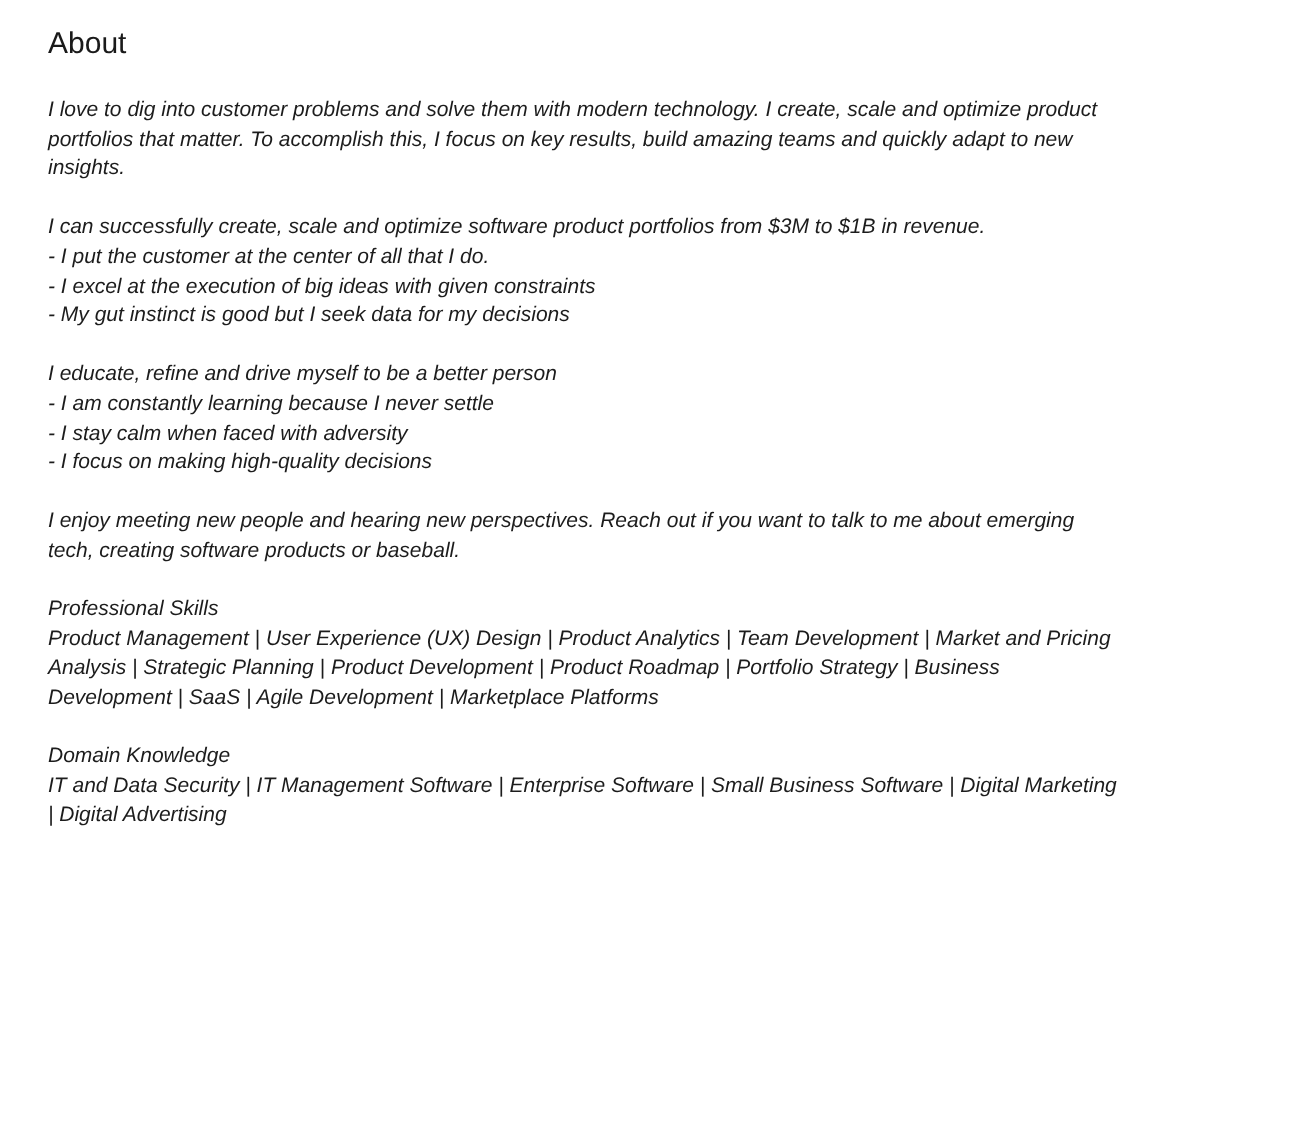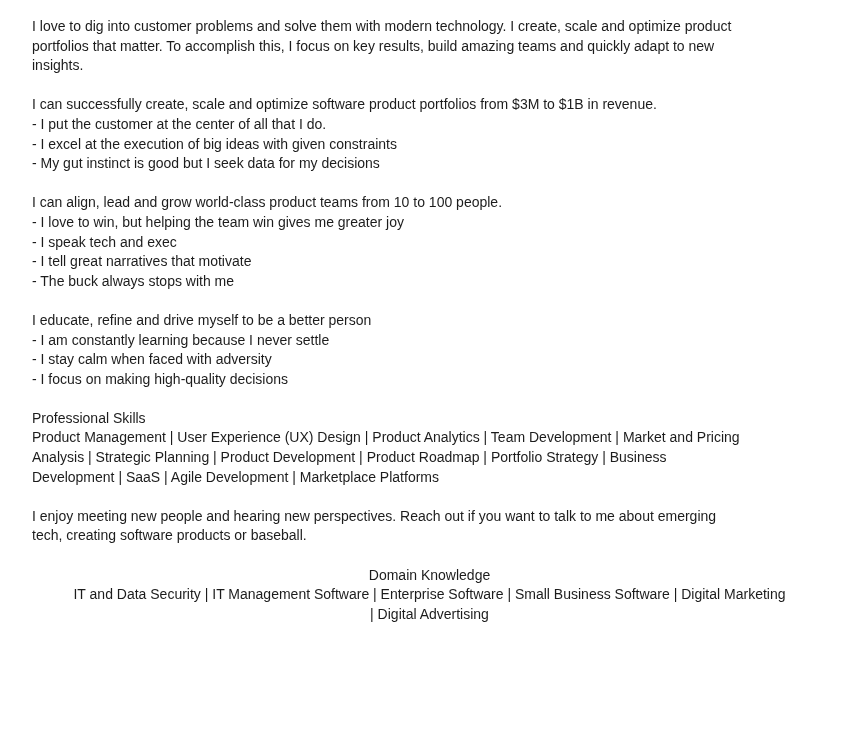--- a/index.html
+++ b/index.html
@@ -28,51 +28,47 @@
   }
   .about-body {
     width: 795px;
     font-size: 14px;
     line-height: 1.4;
     color: #1c1c1c;
   }
   .about-paragraph {
     margin: 0 0 1.4em 0;
     white-space: pre-line; 
+    font-style: italic;
   }
   .about-paragraph:last-child {
     margin-bottom: 0;
-    text-align: center;
   }
 </style>
 </head>
 <body>
 
 <section class="about-section">
+  <h2 class="section-title">About</h2>
 
   <div class="about-body">
     <p class="about-paragraph">I love to dig into customer problems and solve them with modern technology. I create, scale and optimize product
 portfolios that matter. To accomplish this, I focus on key results, build amazing teams and quickly adapt to new
 insights.</p>
     <p class="about-paragraph">I can successfully create, scale and optimize software product portfolios from $3M to $1B in revenue.
 - I put the customer at the center of all that I do.
 - I excel at the execution of big ideas with given constraints
 - My gut instinct is good but I seek data for my decisions</p>
-    <p class="about-paragraph">I can align, lead and grow world-class product teams from 10 to 100 people.
-- I love to win, but helping the team win gives me greater joy
-- I speak tech and exec
-- I tell great narratives that motivate
-- The buck always stops with me</p>
     <p class="about-paragraph">I educate, refine and drive myself to be a better person
 - I am constantly learning because I never settle
 - I stay calm when faced with adversity
 - I focus on making high-quality decisions</p>
+    <p class="about-paragraph">I enjoy meeting new people and hearing new perspectives. Reach out if you want to talk to me about emerging
+tech, creating software products or baseball.</p>
     <p class="about-paragraph">Professional Skills
 Product Management | User Experience (UX) Design | Product Analytics | Team Development | Market and Pricing
 Analysis | Strategic Planning | Product Development | Product Roadmap | Portfolio Strategy | Business
 Development | SaaS | Agile Development | Marketplace Platforms</p>
-    <p class="about-paragraph">I enjoy meeting new people and hearing new perspectives. Reach out if you want to talk to me about emerging
-tech, creating software products or baseball.</p>
     <p class="about-paragraph">Domain Knowledge
 IT and Data Security | IT Management Software | Enterprise Software | Small Business Software | Digital Marketing
 | Digital Advertising</p>
   </div>
 </section>
 
 </body></html>

